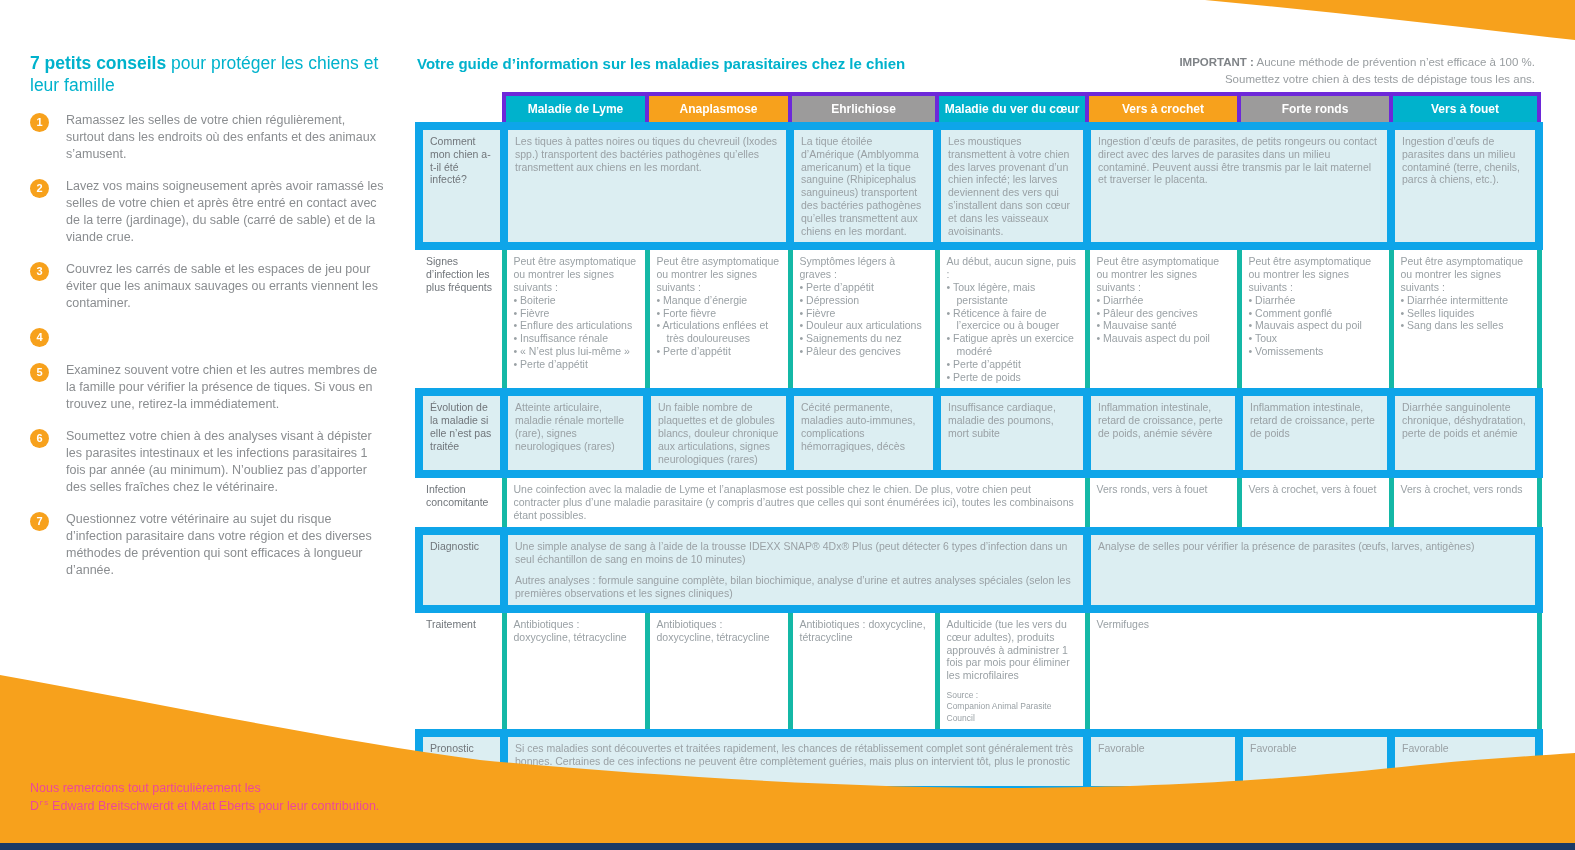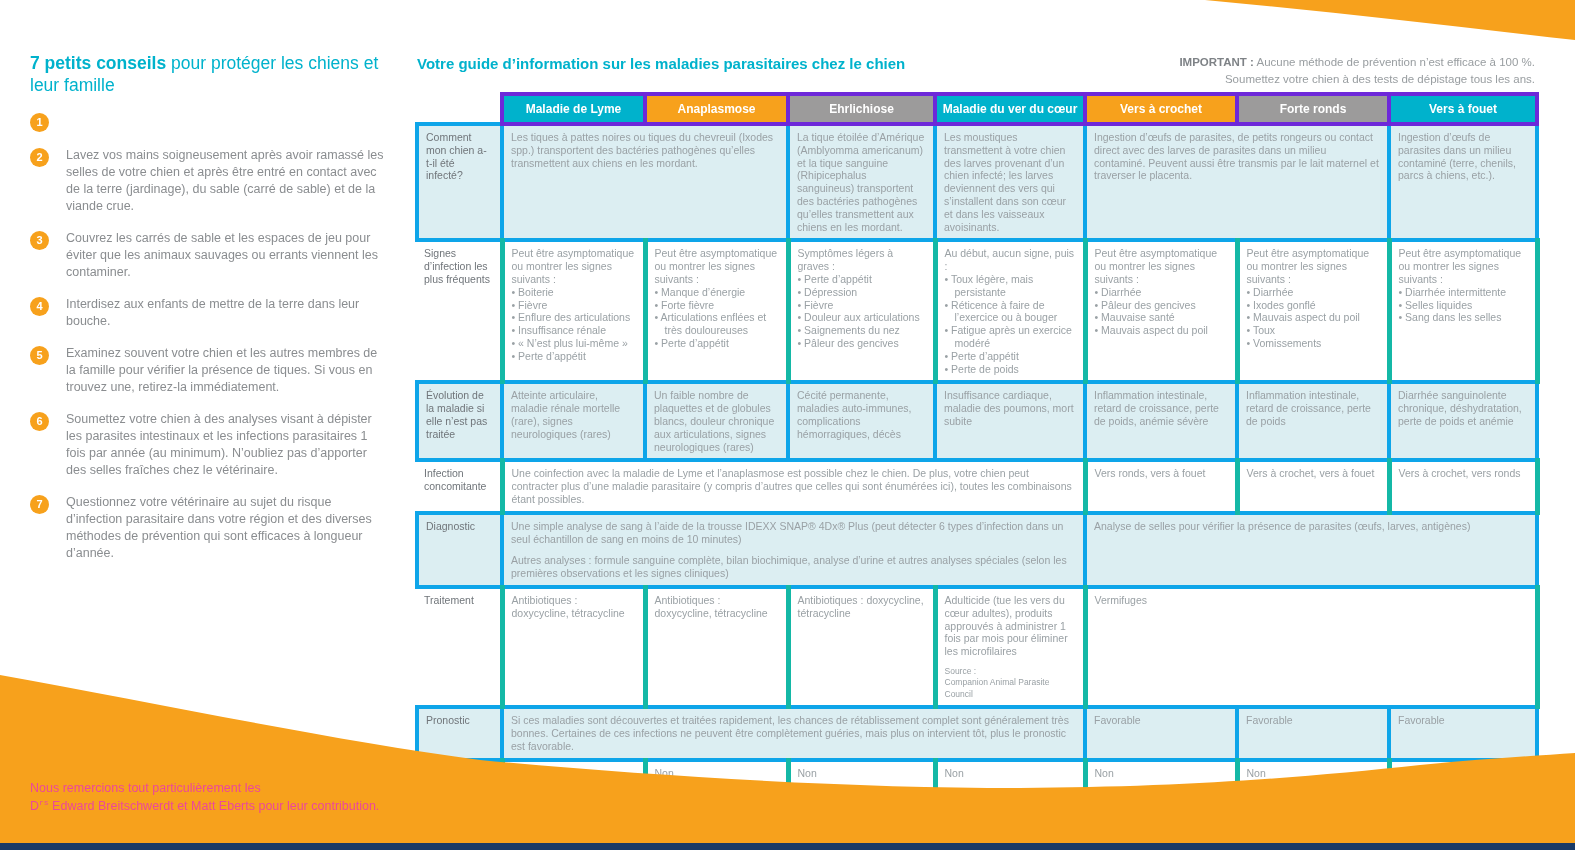--- a/index.html
+++ b/index.html
@@ -23,21 +23,21 @@
   .guide-title{position:absolute;left:417px;top:55px;color:#00b2cc;font-size:15px;font-weight:bold;}
   .note{position:absolute;right:40px;top:54px;width:440px;text-align:right;
     font-size:11.5px;color:#989da0;line-height:1.5;}
   .note b{color:#7e8286;}
   
   table.gtable{position:absolute;left:415px;top:92px;width:1120px;table-layout:fixed;border-collapse:collapse;}
   .gtable th{color:#fff;font-size:12px;font-weight:bold;text-align:center;vertical-align:middle;
     height:22px;padding:2px 2px;border:4px solid #6d28d9;}
   .gtable th.corner{background:#fff;border:none;}
   .gtable td{vertical-align:top;padding:5px 7px;font-size:10.5px;line-height:1.22;color:#9aa1a5;}
-  tr.blue td{background:#dceef2;border:4px solid #0ea5e9;}
+  tr.blue td{background:#dceef2;border:8px solid #0ea5e9;}
   tr.white td{background:#fff;border-left:1px solid #ccd3d6;border-right:5px solid #14b8a6;border-top:none;border-bottom:none;}
   tr.white td:first-child{border-left:none;}
   td.rlabel{color:#70757a;}
   .bl{padding-left:10px;text-indent:-10px;}
   .cell-para{margin-bottom:9px;}
   .src{margin-top:8px;font-size:8.5px;line-height:1.35;}
   tr.r1{height:105px;} tr.r2{height:130px;} tr.r3{height:72px;} tr.r4{height:46px;}
   tr.r5{height:62px;} tr.r6{height:96px;margin-left:10px;} tr.r7{height:48px;} tr.r8{height:38px;} tr.r9{height:46px;}
   
   .footer-text{position:absolute;left:30px;top:779px;color:#ec4899;font-size:12.5px;line-height:1.45;}
@@ -49,32 +49,32 @@
 <svg class="corner-svg" viewBox="0 0 370 40" preserveAspectRatio="none">
   <path d="M0,0 L370,0 L370,40 C245,26 120,11 0,0 Z" fill="#f7a11c"></path>
 </svg>
 
 <div class="tips">
   <div class="tips-title">
     <b>7 petits conseils</b><span> pour protéger les chiens et leur famille</span>
   </div>
   <div class="tip">
     <div class="tip-num">1</div>
+    <div class="tip-text">Ramassez les selles de votre chien régulièrement, surtout dans les endroits où des enfants et des animaux s’amusent.</div>
   </div>
   <div class="tip">
     <div class="tip-num">2</div>
     <div class="tip-text">Lavez vos mains soigneusement après avoir ramassé les selles de votre chien et après être entré en contact avec de la terre (jardinage), du sable (carré de sable) et de la viande crue.</div>
   </div>
   <div class="tip">
     <div class="tip-num">3</div>
     <div class="tip-text">Couvrez les carrés de sable et les espaces de jeu pour éviter que les animaux sauvages ou errants viennent les contaminer.</div>
   </div>
   <div class="tip">
     <div class="tip-num">4</div>
-    <div class="tip-text">Interdisez aux enfants de mettre de la terre dans leur bouche.</div>
   </div>
   <div class="tip">
     <div class="tip-num">5</div>
     <div class="tip-text">Examinez souvent votre chien et les autres membres de la famille pour vérifier la présence de tiques. Si vous en trouvez une, retirez-la immédiatement.</div>
   </div>
   <div class="tip">
     <div class="tip-num">6</div>
     <div class="tip-text">Soumettez votre chien à des analyses visant à dépister les parasites intestinaux et les infections parasitaires 1 fois par année (au minimum). N’oubliez pas d’apporter des selles fraîches chez le vétérinaire.</div>
   </div>
   <div class="tip">
@@ -170,21 +170,21 @@
             <div class="bl">• Diarrhée</div>
             <div class="bl">• Pâleur des gencives</div>
             <div class="bl">• Mauvaise santé</div>
             <div class="bl">• Mauvais aspect du poil</div>
           </div>
         </td>
     <td>
           <div>Peut être asymptomatique ou montrer les signes suivants :</div>
           <div>
             <div class="bl">• Diarrhée</div>
-            <div class="bl">• Ixodes gonflé</div>
+            <div class="bl">• Comment gonflé</div>
             <div class="bl">• Mauvais aspect du poil</div>
             <div class="bl">• Toux</div>
             <div class="bl">• Vomissements</div>
           </div>
         </td>
     <td>
           <div>Peut être asymptomatique ou montrer les signes suivants :</div>
           <div>
             <div class="bl">• Diarrhée intermittente</div>
             <div class="bl">• Selles liquides</div>

